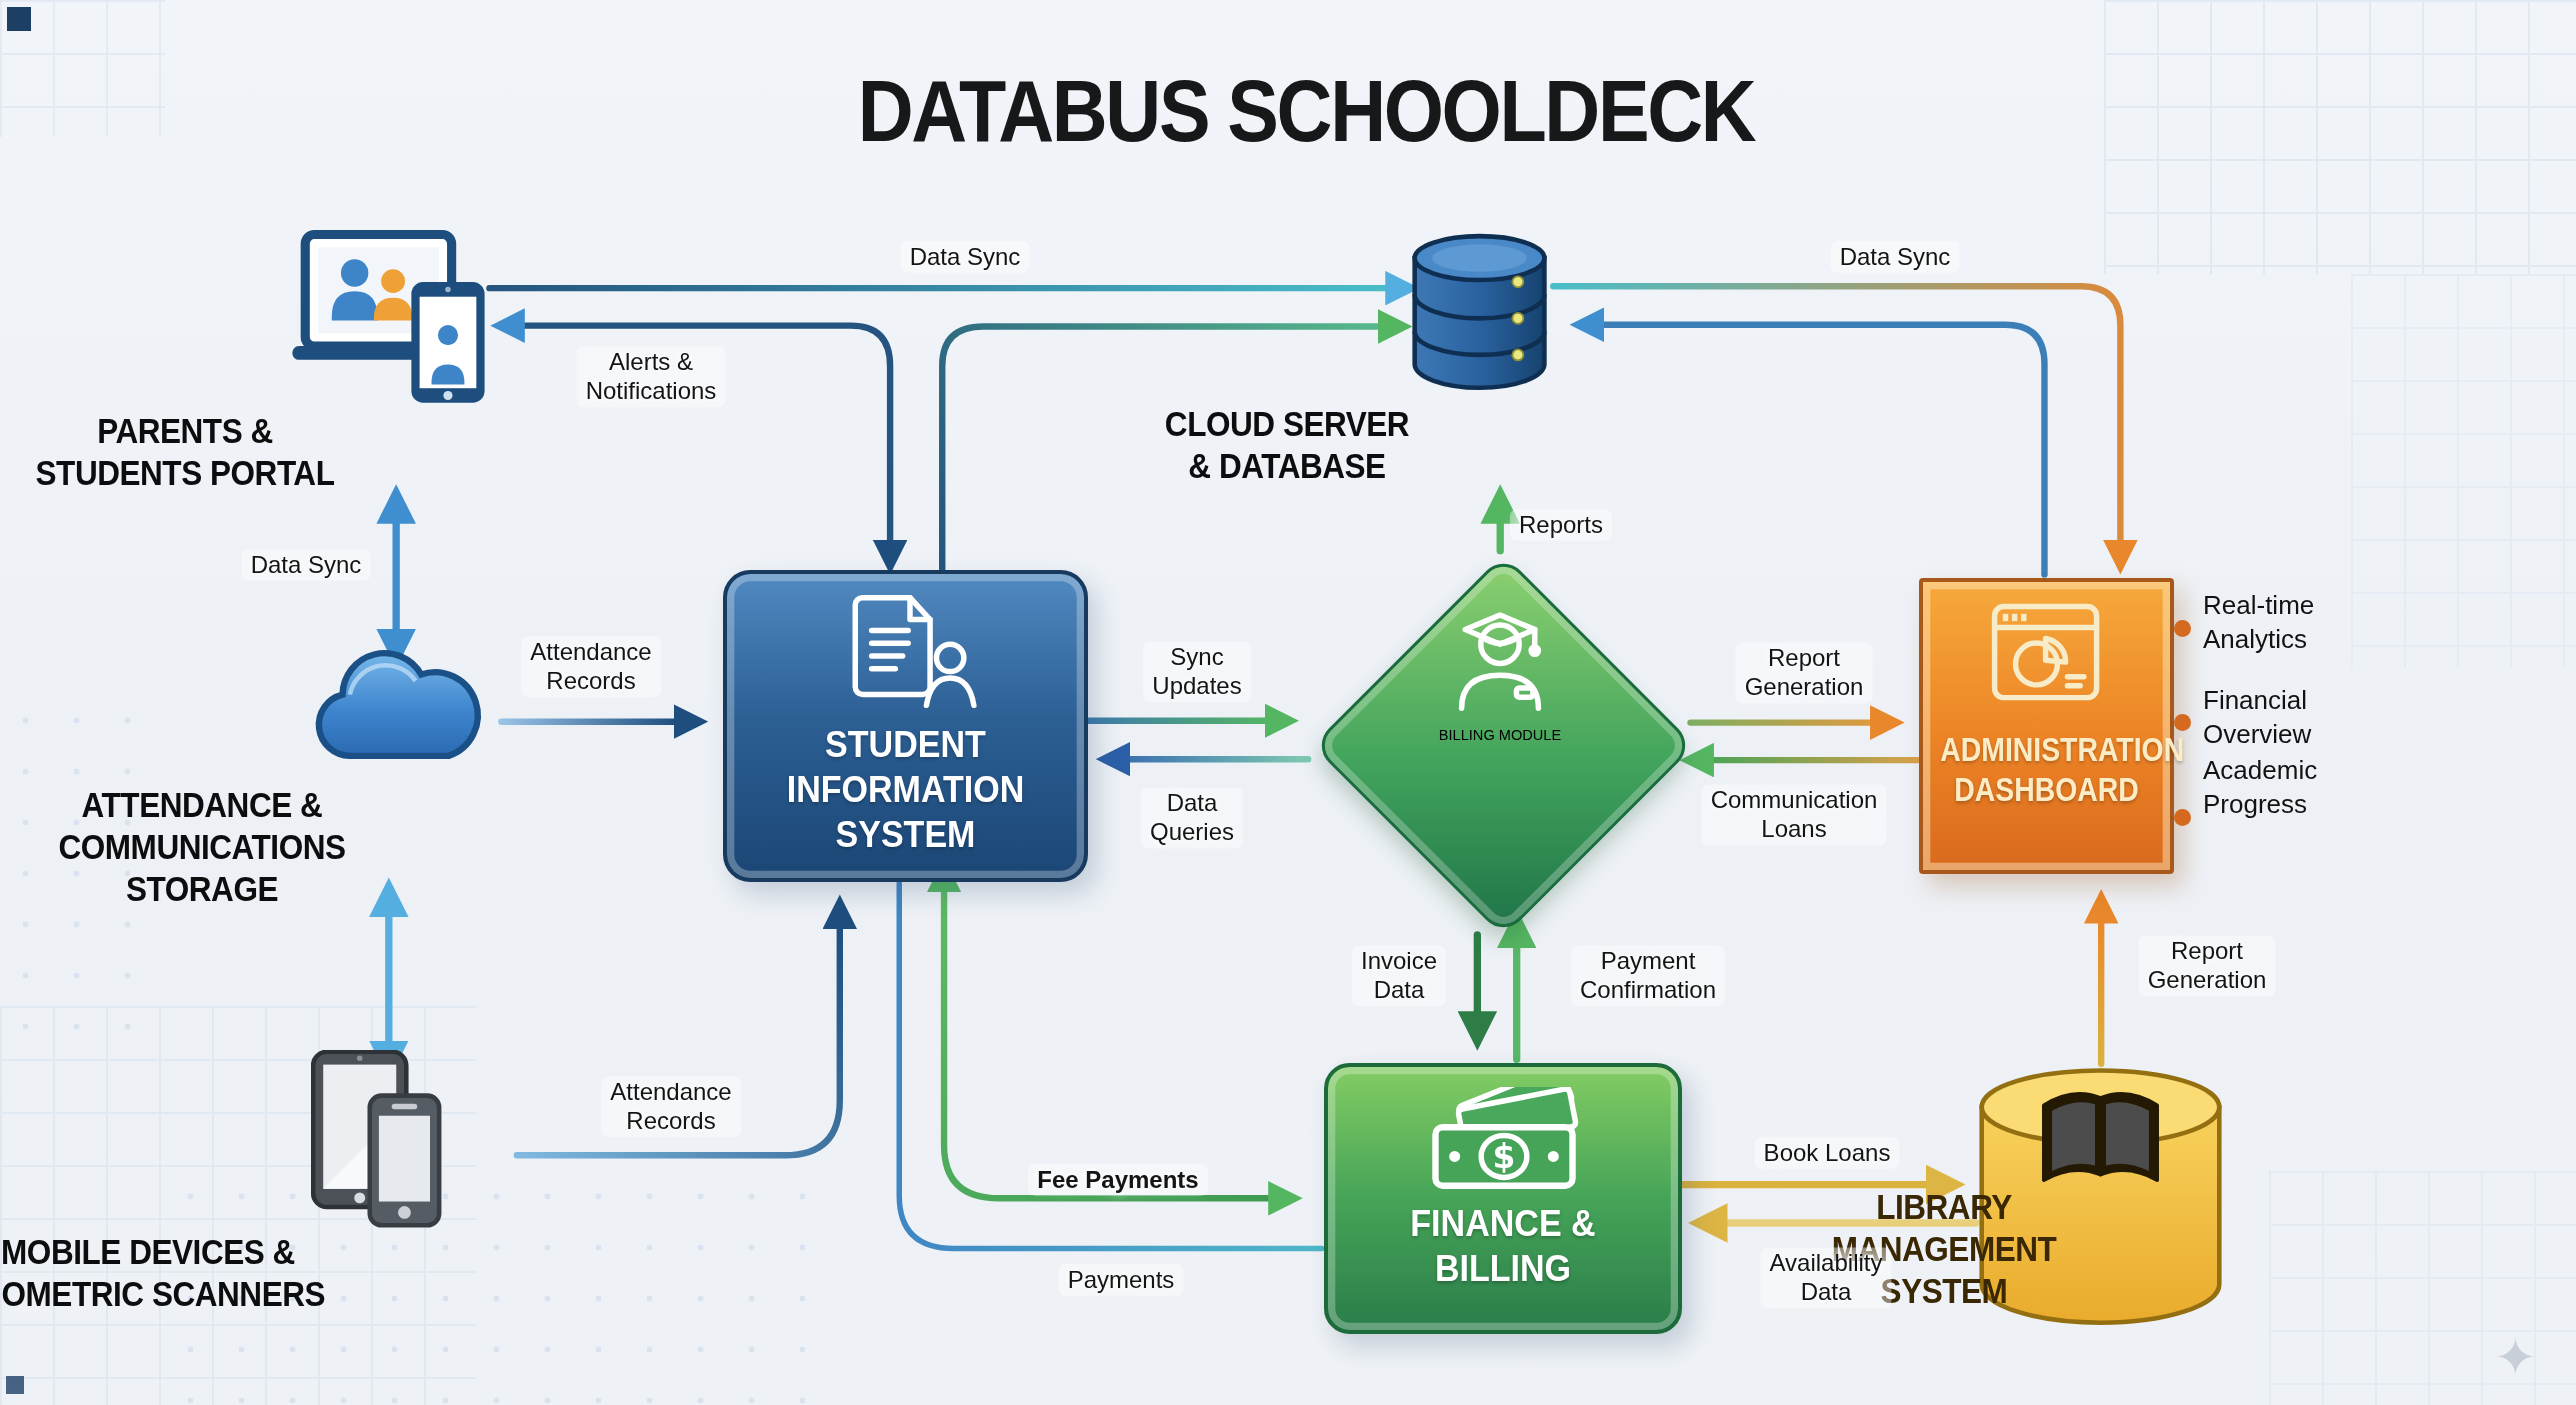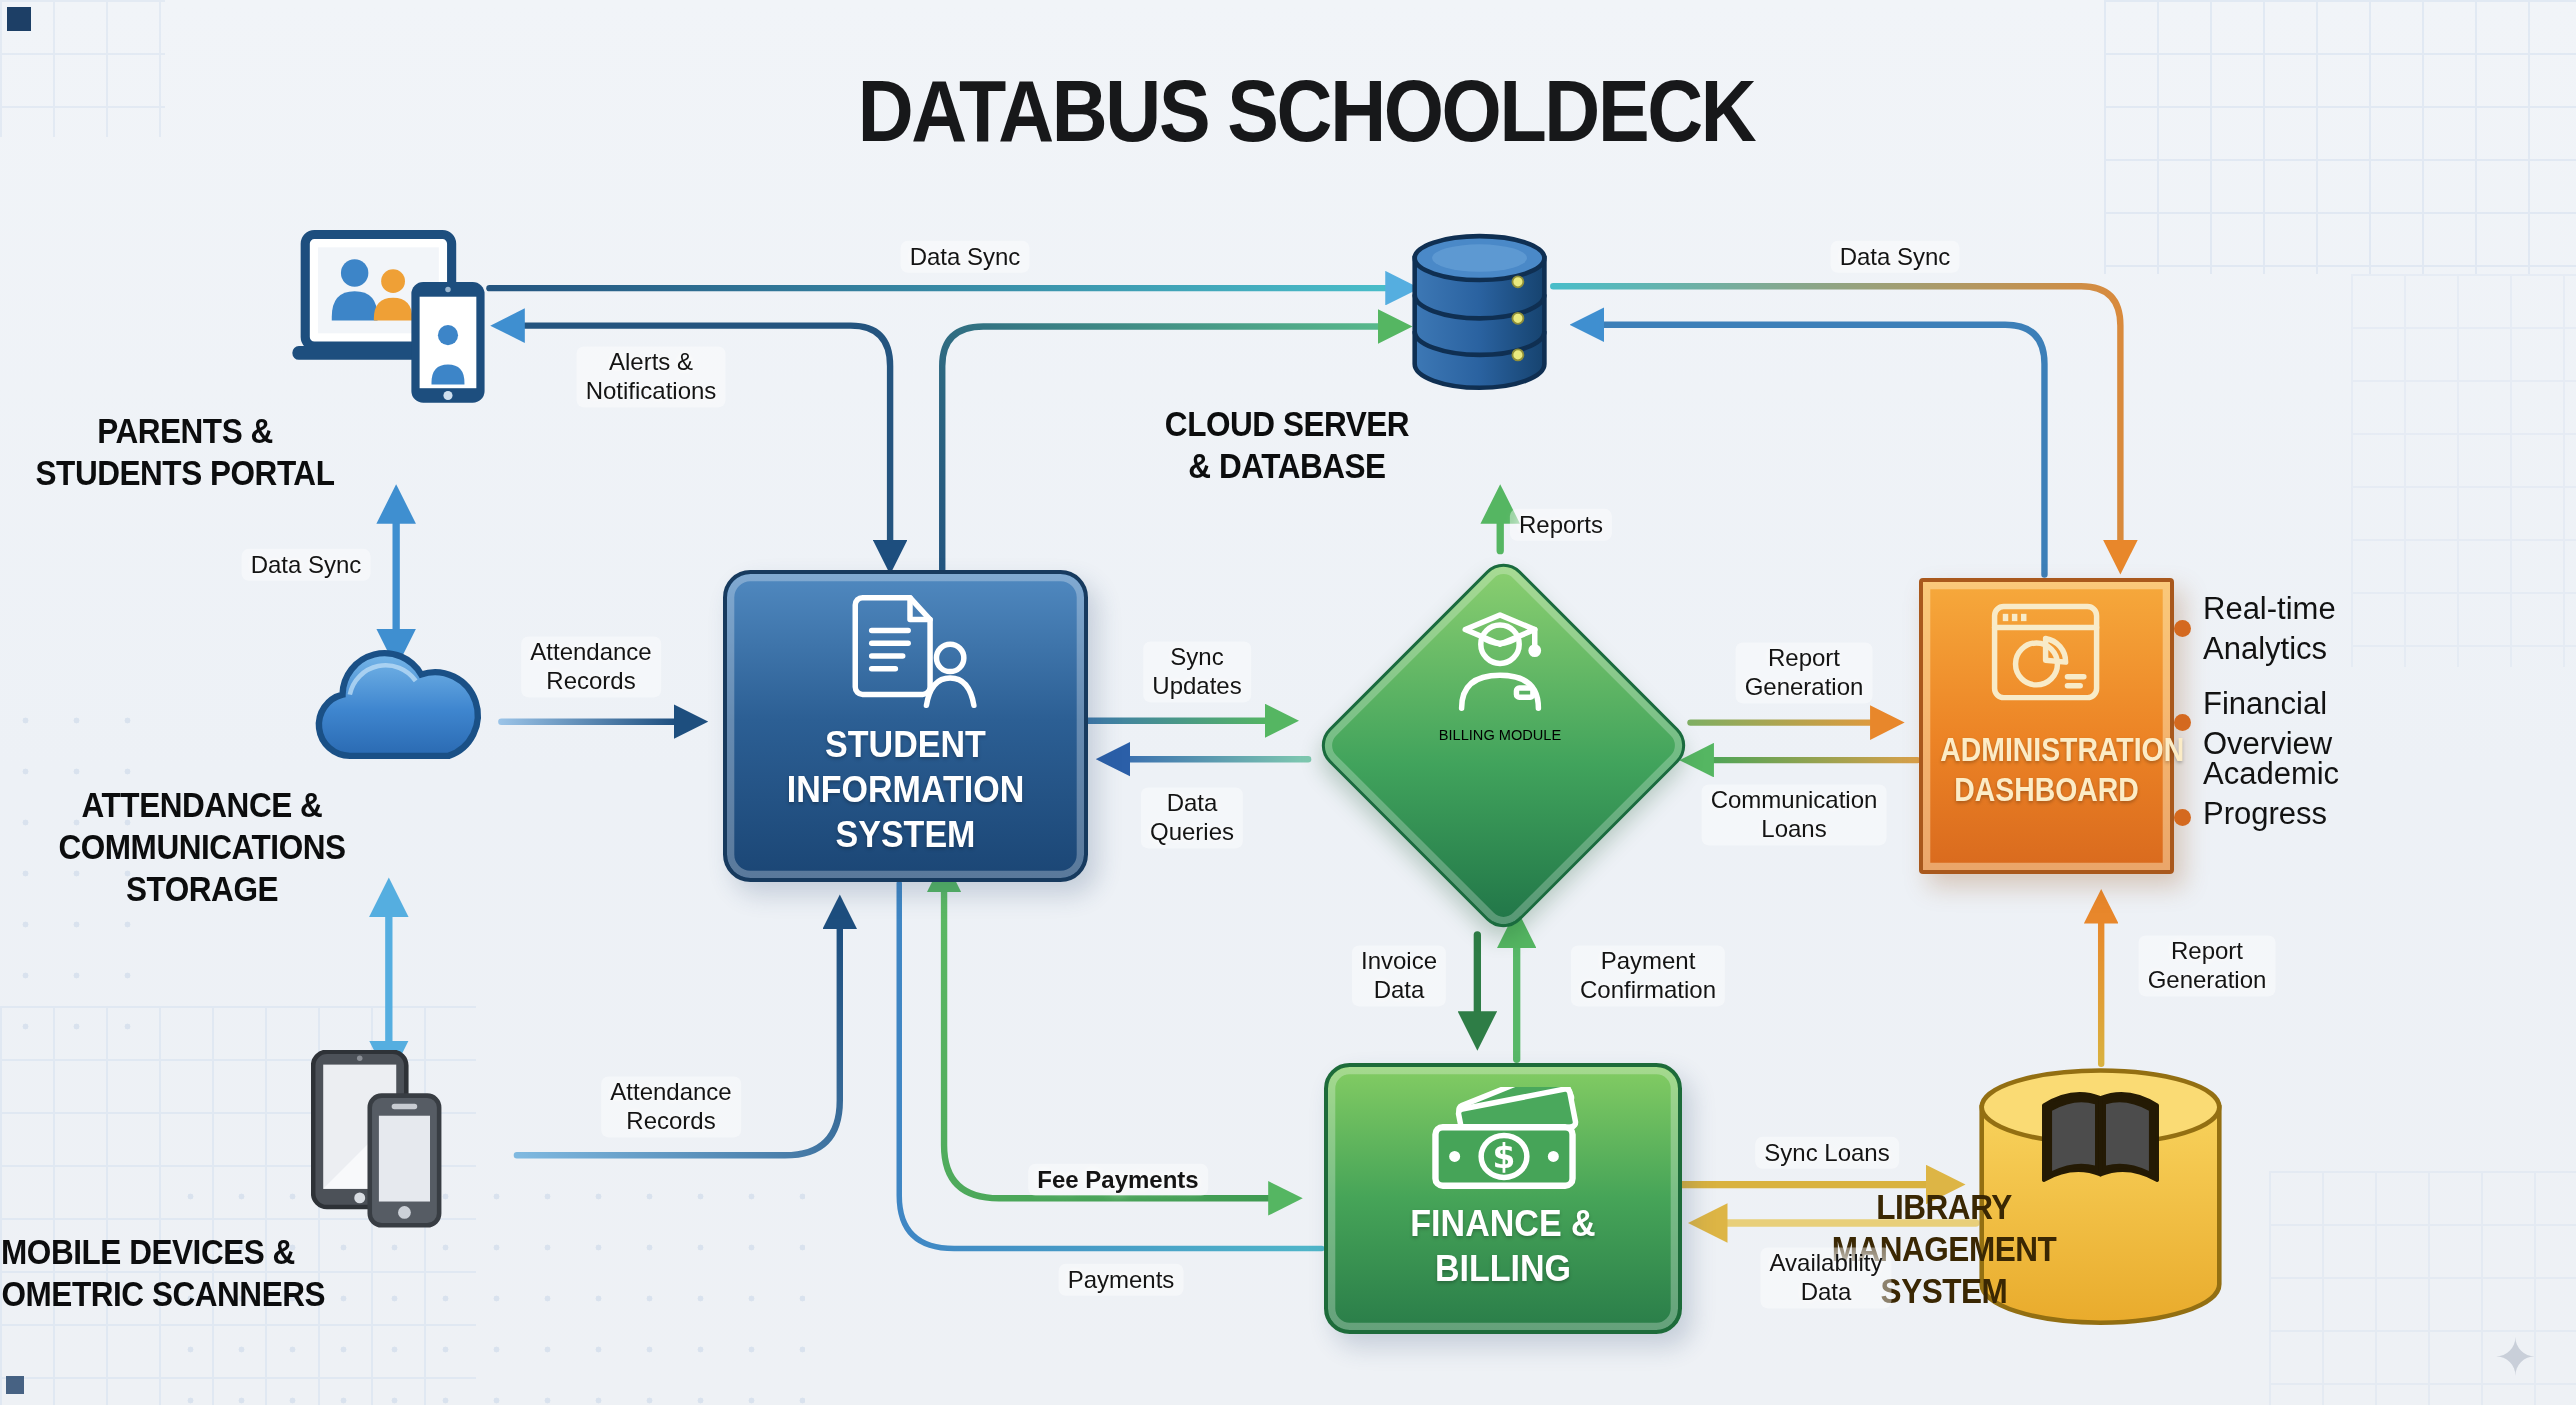--- a/index.html
+++ b/index.html
@@ -16,21 +16,21 @@
   .ncap{position:absolute;transform:translateX(-50%) scaleX(.9);text-align:center;font-weight:800;
     font-size:35px;line-height:1.2;color:#0c0d0e;white-space:pre-line;letter-spacing:-0.5px;}
   .elabel{position:absolute;transform:translate(-50%,-50%);font-size:24px;font-weight:500;line-height:1.2;
     color:#141414;text-align:center;white-space:pre-line;background:rgba(255,255,255,.42);
     padding:1.8px 9.1px;border-radius:7.3px;text-shadow:0 0 9.1px #fff,0 0 14.6px #fff;}
   .box{position:absolute;border-radius:27.4px;box-shadow:inset 0 0 0 7.3px rgba(255,255,255,.28),9.1px 12.8px 24px rgba(40,70,110,.20);}
   .box .btxt{position:absolute;left:0;right:0;text-align:center;color:#fff;font-weight:700;
     font-size:37px;line-height:1.22;white-space:pre-line;text-shadow:0 1.8px 3.7px rgba(0,0,0,.25);transform:scaleX(.92);}
   .ico{position:absolute;}
   .bullet-dot{position:absolute;width:17.4px;height:17.4px;border-radius:50%;background:#d4691f;}
-  .bullet-txt{position:absolute;font-size:31px;font-weight:500;line-height:1.3;color:#121212;white-space:pre-line;}
+  .bullet-txt{position:absolute;font-size:26px;font-weight:500;line-height:1.3;color:#121212;white-space:pre-line;}
   svg{display:block;}
   .wm{position:absolute;font-size:51px;color:#c9cfd9;}
   .sq{position:absolute;background:#1d3f66;}
 </style>
 </head>
 <body>
 
 <div id="canvas">
 
   <div class="grid" style="left:2104px;top:0;width:472px;height:274px;opacity:.45"></div>
@@ -352,20 +352,20 @@
   <div class="elabel" style="left:1804px;top:673px;">Report
 Generation</div>
   <div class="elabel" style="left:1794px;top:815px;">Communication
 Loans</div>
   <div class="elabel" style="left:1399px;top:976px;">Invoice
 Data</div>
   <div class="elabel" style="left:1648px;top:976px;">Payment
 Confirmation</div>
   <div class="elabel" style="left:1118px;top:1180px;font-weight:bold;">Fee Payments</div>
   <div class="elabel" style="left:1121px;top:1280px;">Payments</div>
-  <div class="elabel" style="left:1827px;top:1153px;">Sync Loans</div>
+  <div class="elabel" style="left:1827px;top:1153px;">Book Loans</div>
   <div class="elabel" style="left:1826px;top:1278px;">Availability
 Data</div>
   <div class="elabel" style="left:2207px;top:966px;">Report
 Generation</div>
 
 </div>
 
 
 </body></html>

